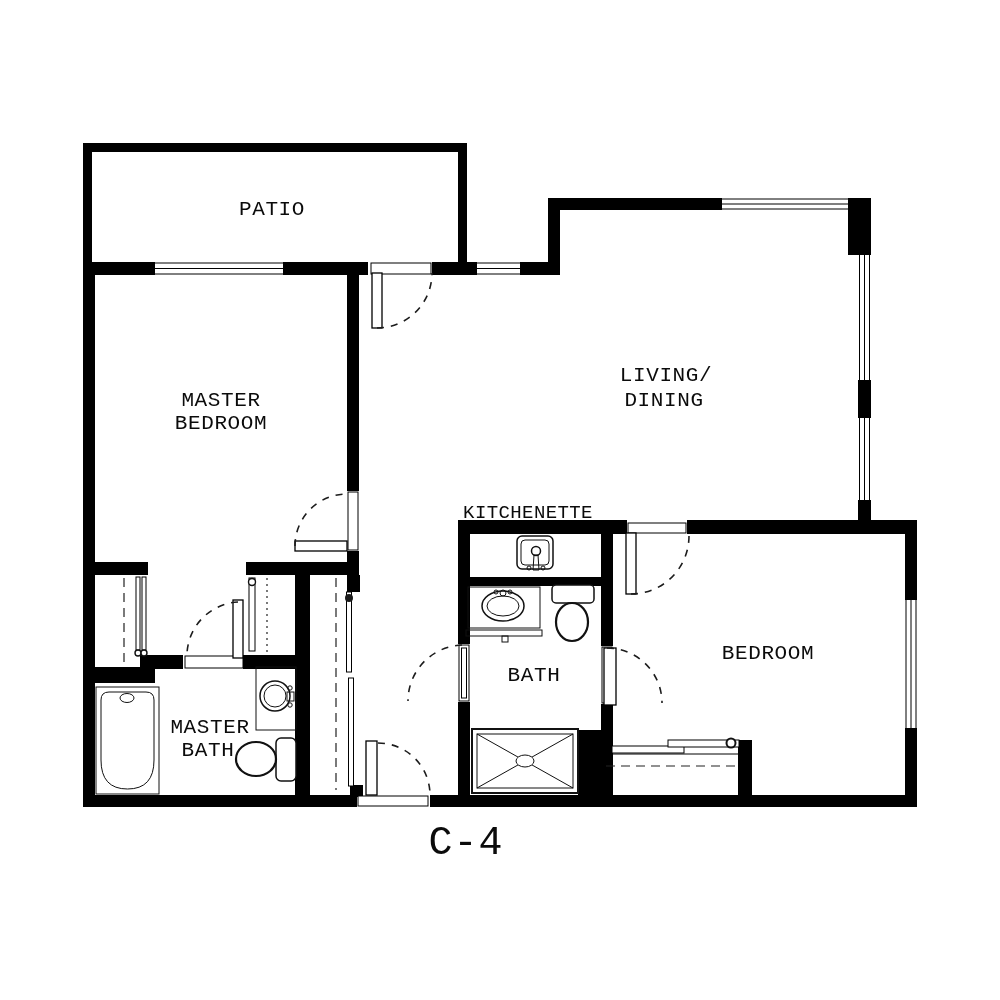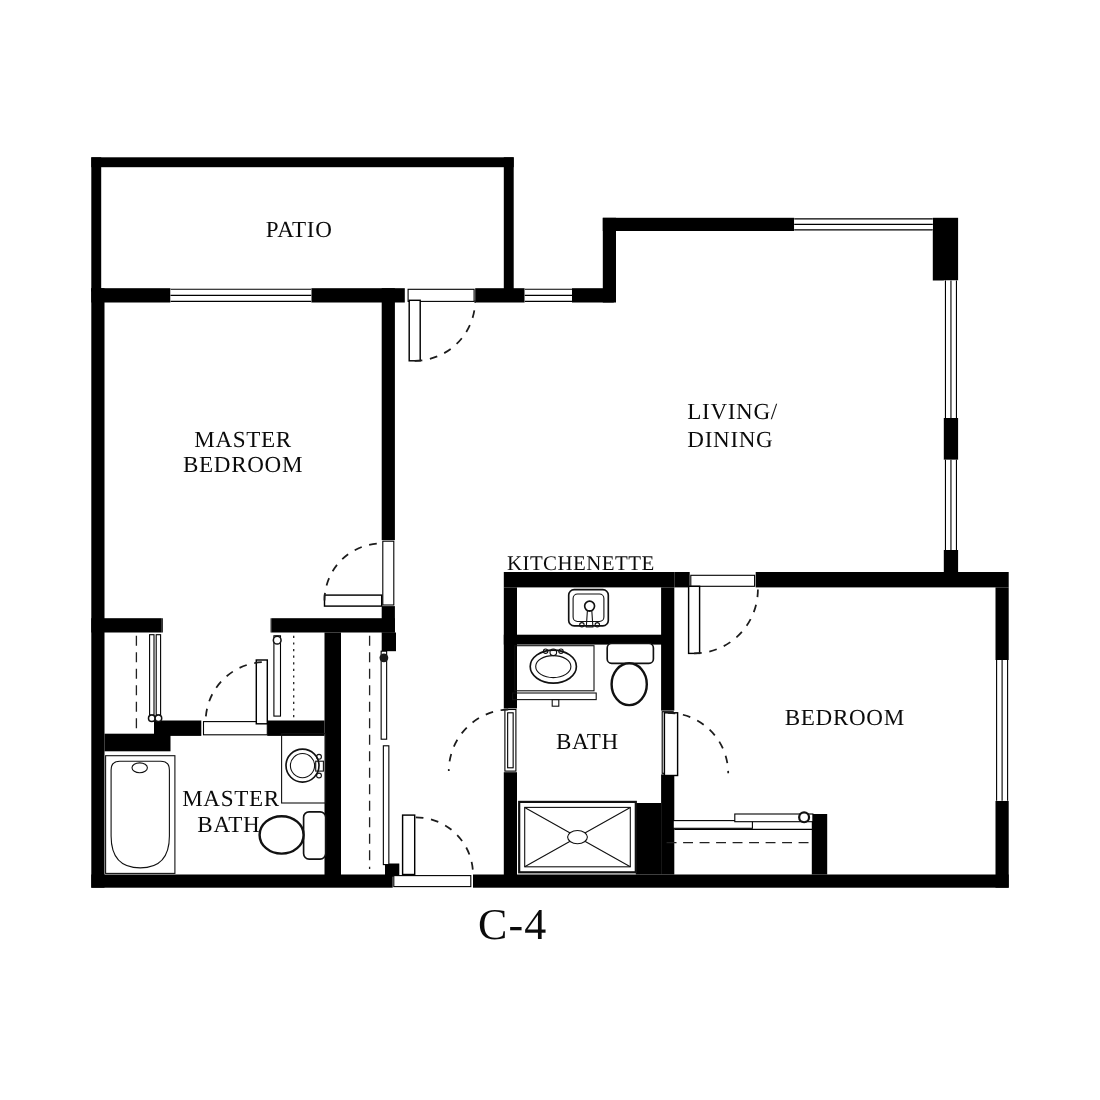--- a/index.html
+++ b/index.html
@@ -1,17 +1,17 @@
 <!DOCTYPE html>
 <html style="--wall: #000000; --floor: #ffffff;"><head>
 <meta charset="utf-8">
 <style>
   html,body{margin:0;padding:0;background:#fff;}
   .stage{width:1000px;height:1000px;position:relative;background:var(--floor,#fff);
-         font-family:Liberation Serif, serif;}
+         font-family:Liberation Mono, monospace;}
   svg{display:block;}
   .wall{fill:var(--wall,#000);stroke:none;}
   .win{fill:#fff;}
   .winline{stroke:var(--wall,#000);stroke-width:1;fill:none;}
   .open{fill:#fff;stroke:var(--wall,#000);stroke-width:1;}
   .panel{fill:#fff;stroke:var(--wall,#000);stroke-width:1.3;}
   .thinpanel{fill:#fff;stroke:var(--wall,#000);stroke-width:1;}
   .swing{fill:none;stroke:#1c1c1c;stroke-width:1.6;stroke-dasharray:7 7;}
   .rod{fill:none;stroke:#222;stroke-width:1.2;stroke-dasharray:9 6;}
   .dotrod{fill:none;stroke:#222;stroke-width:1.2;stroke-dasharray:2 4;}

